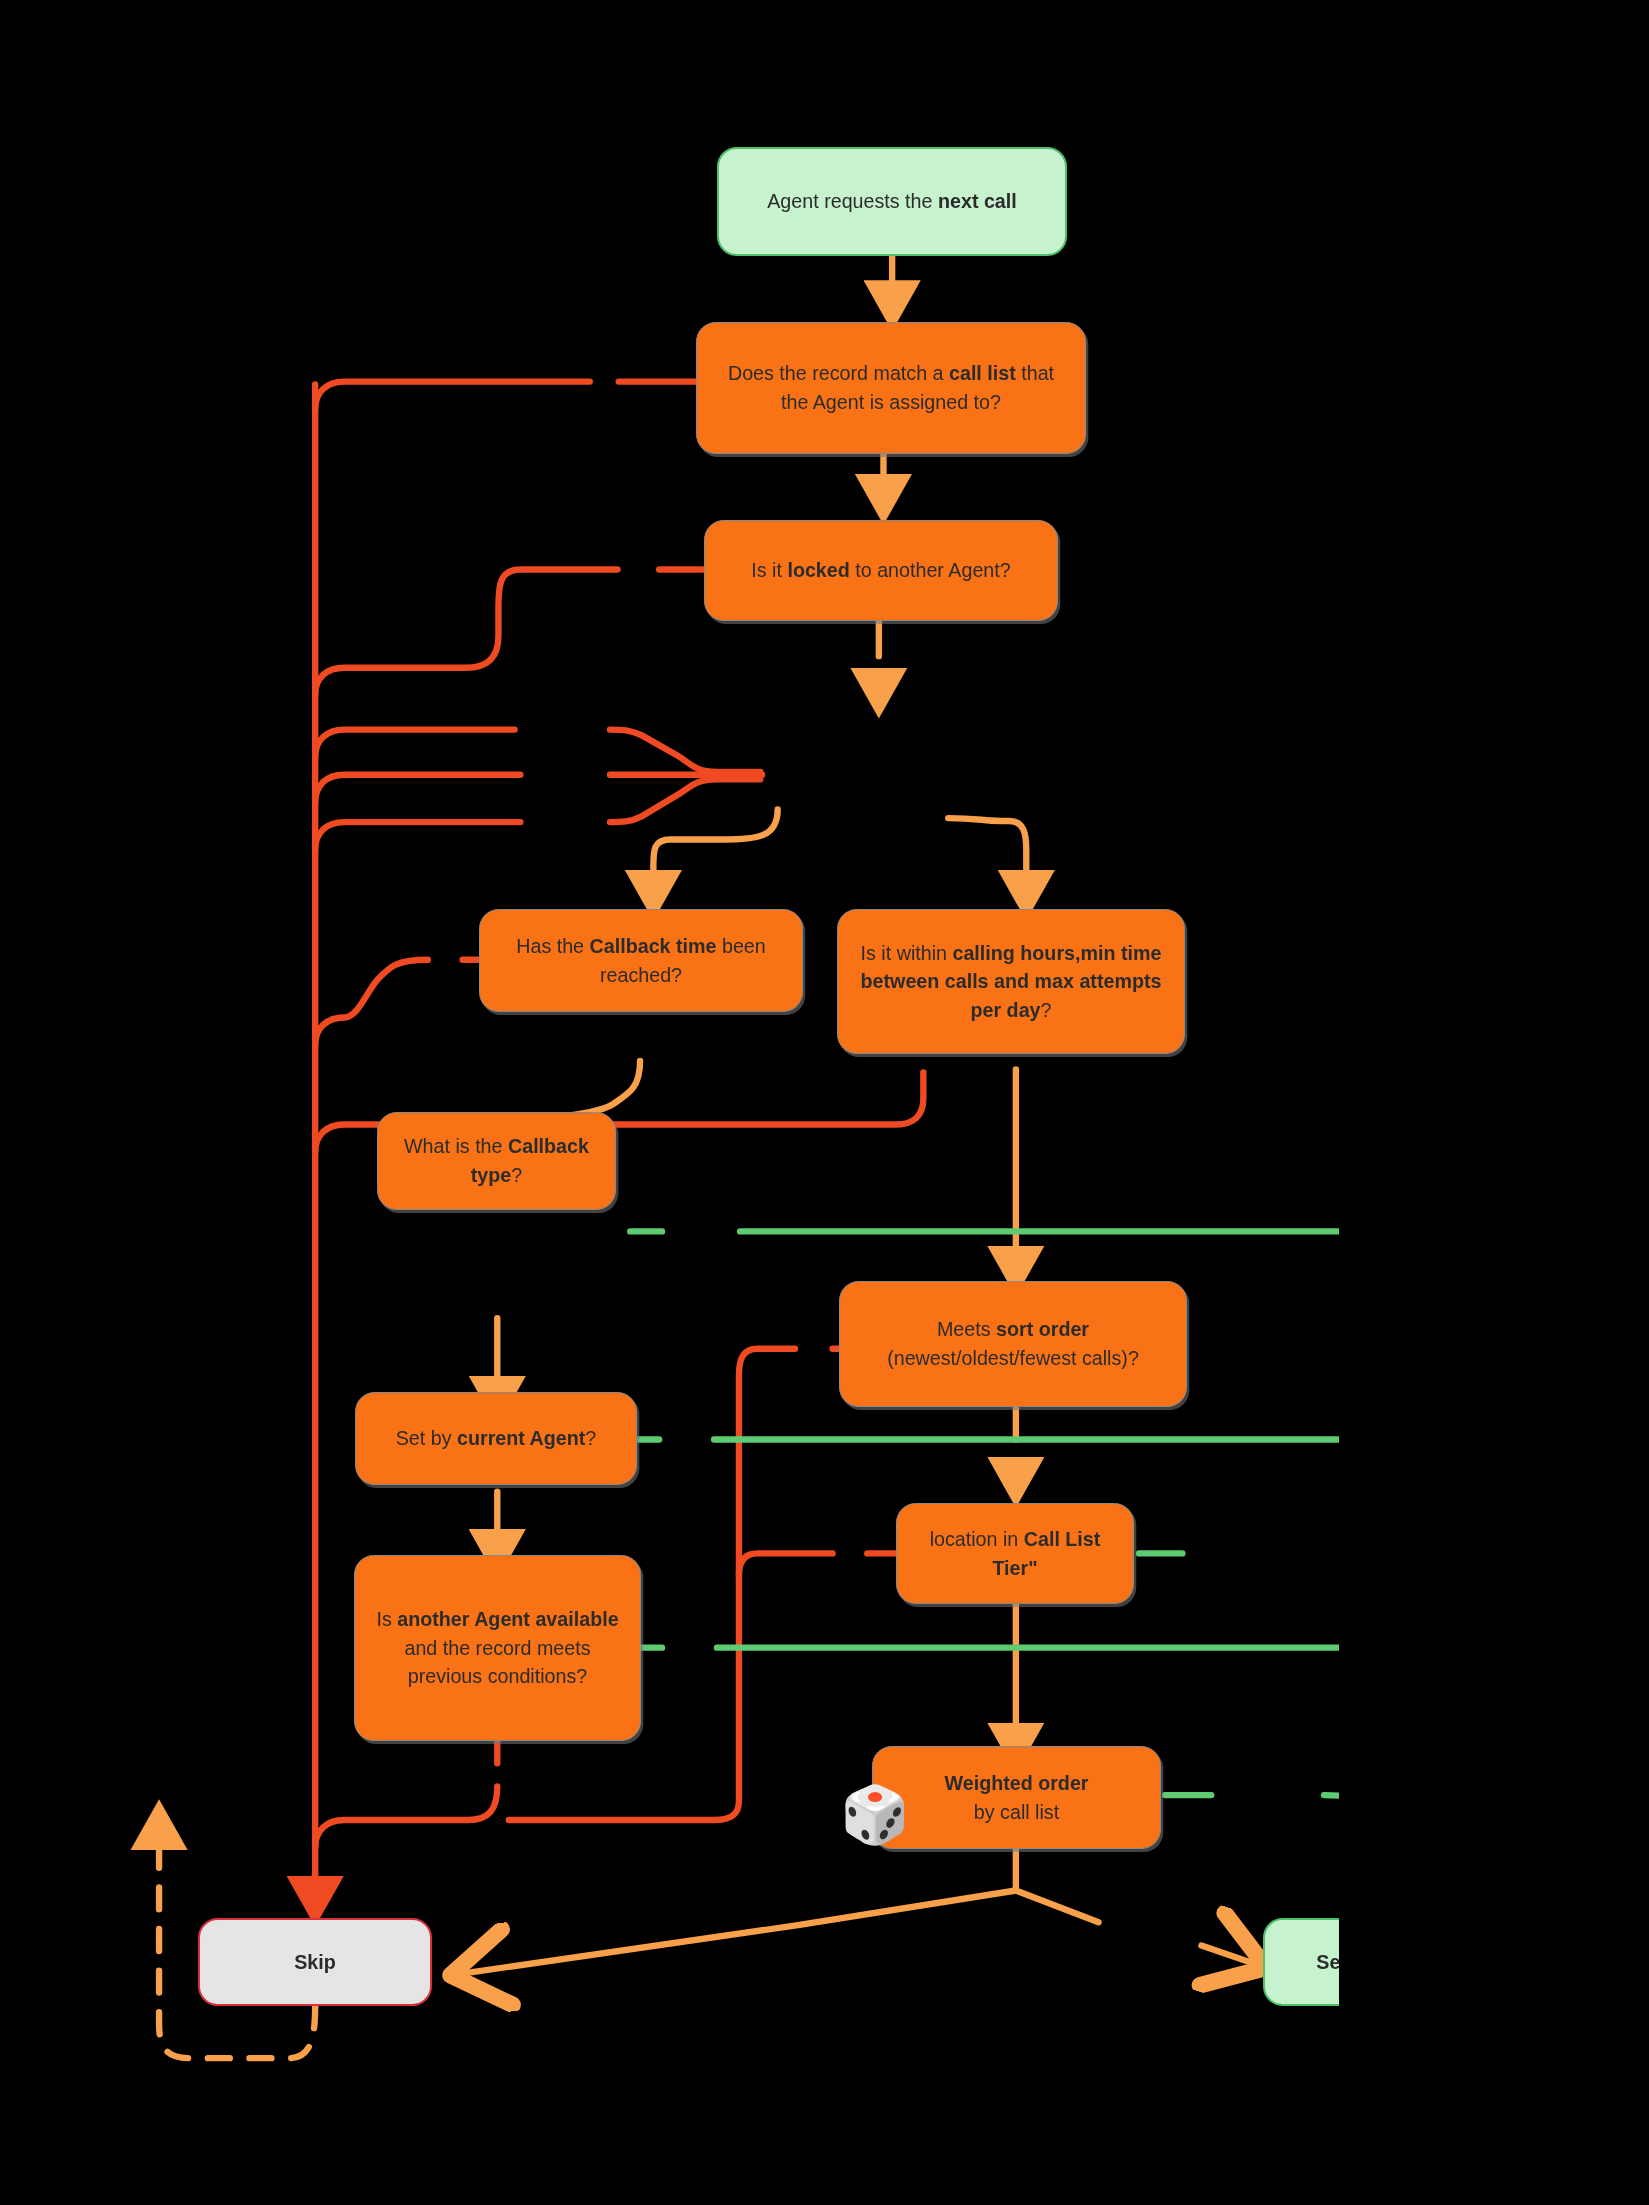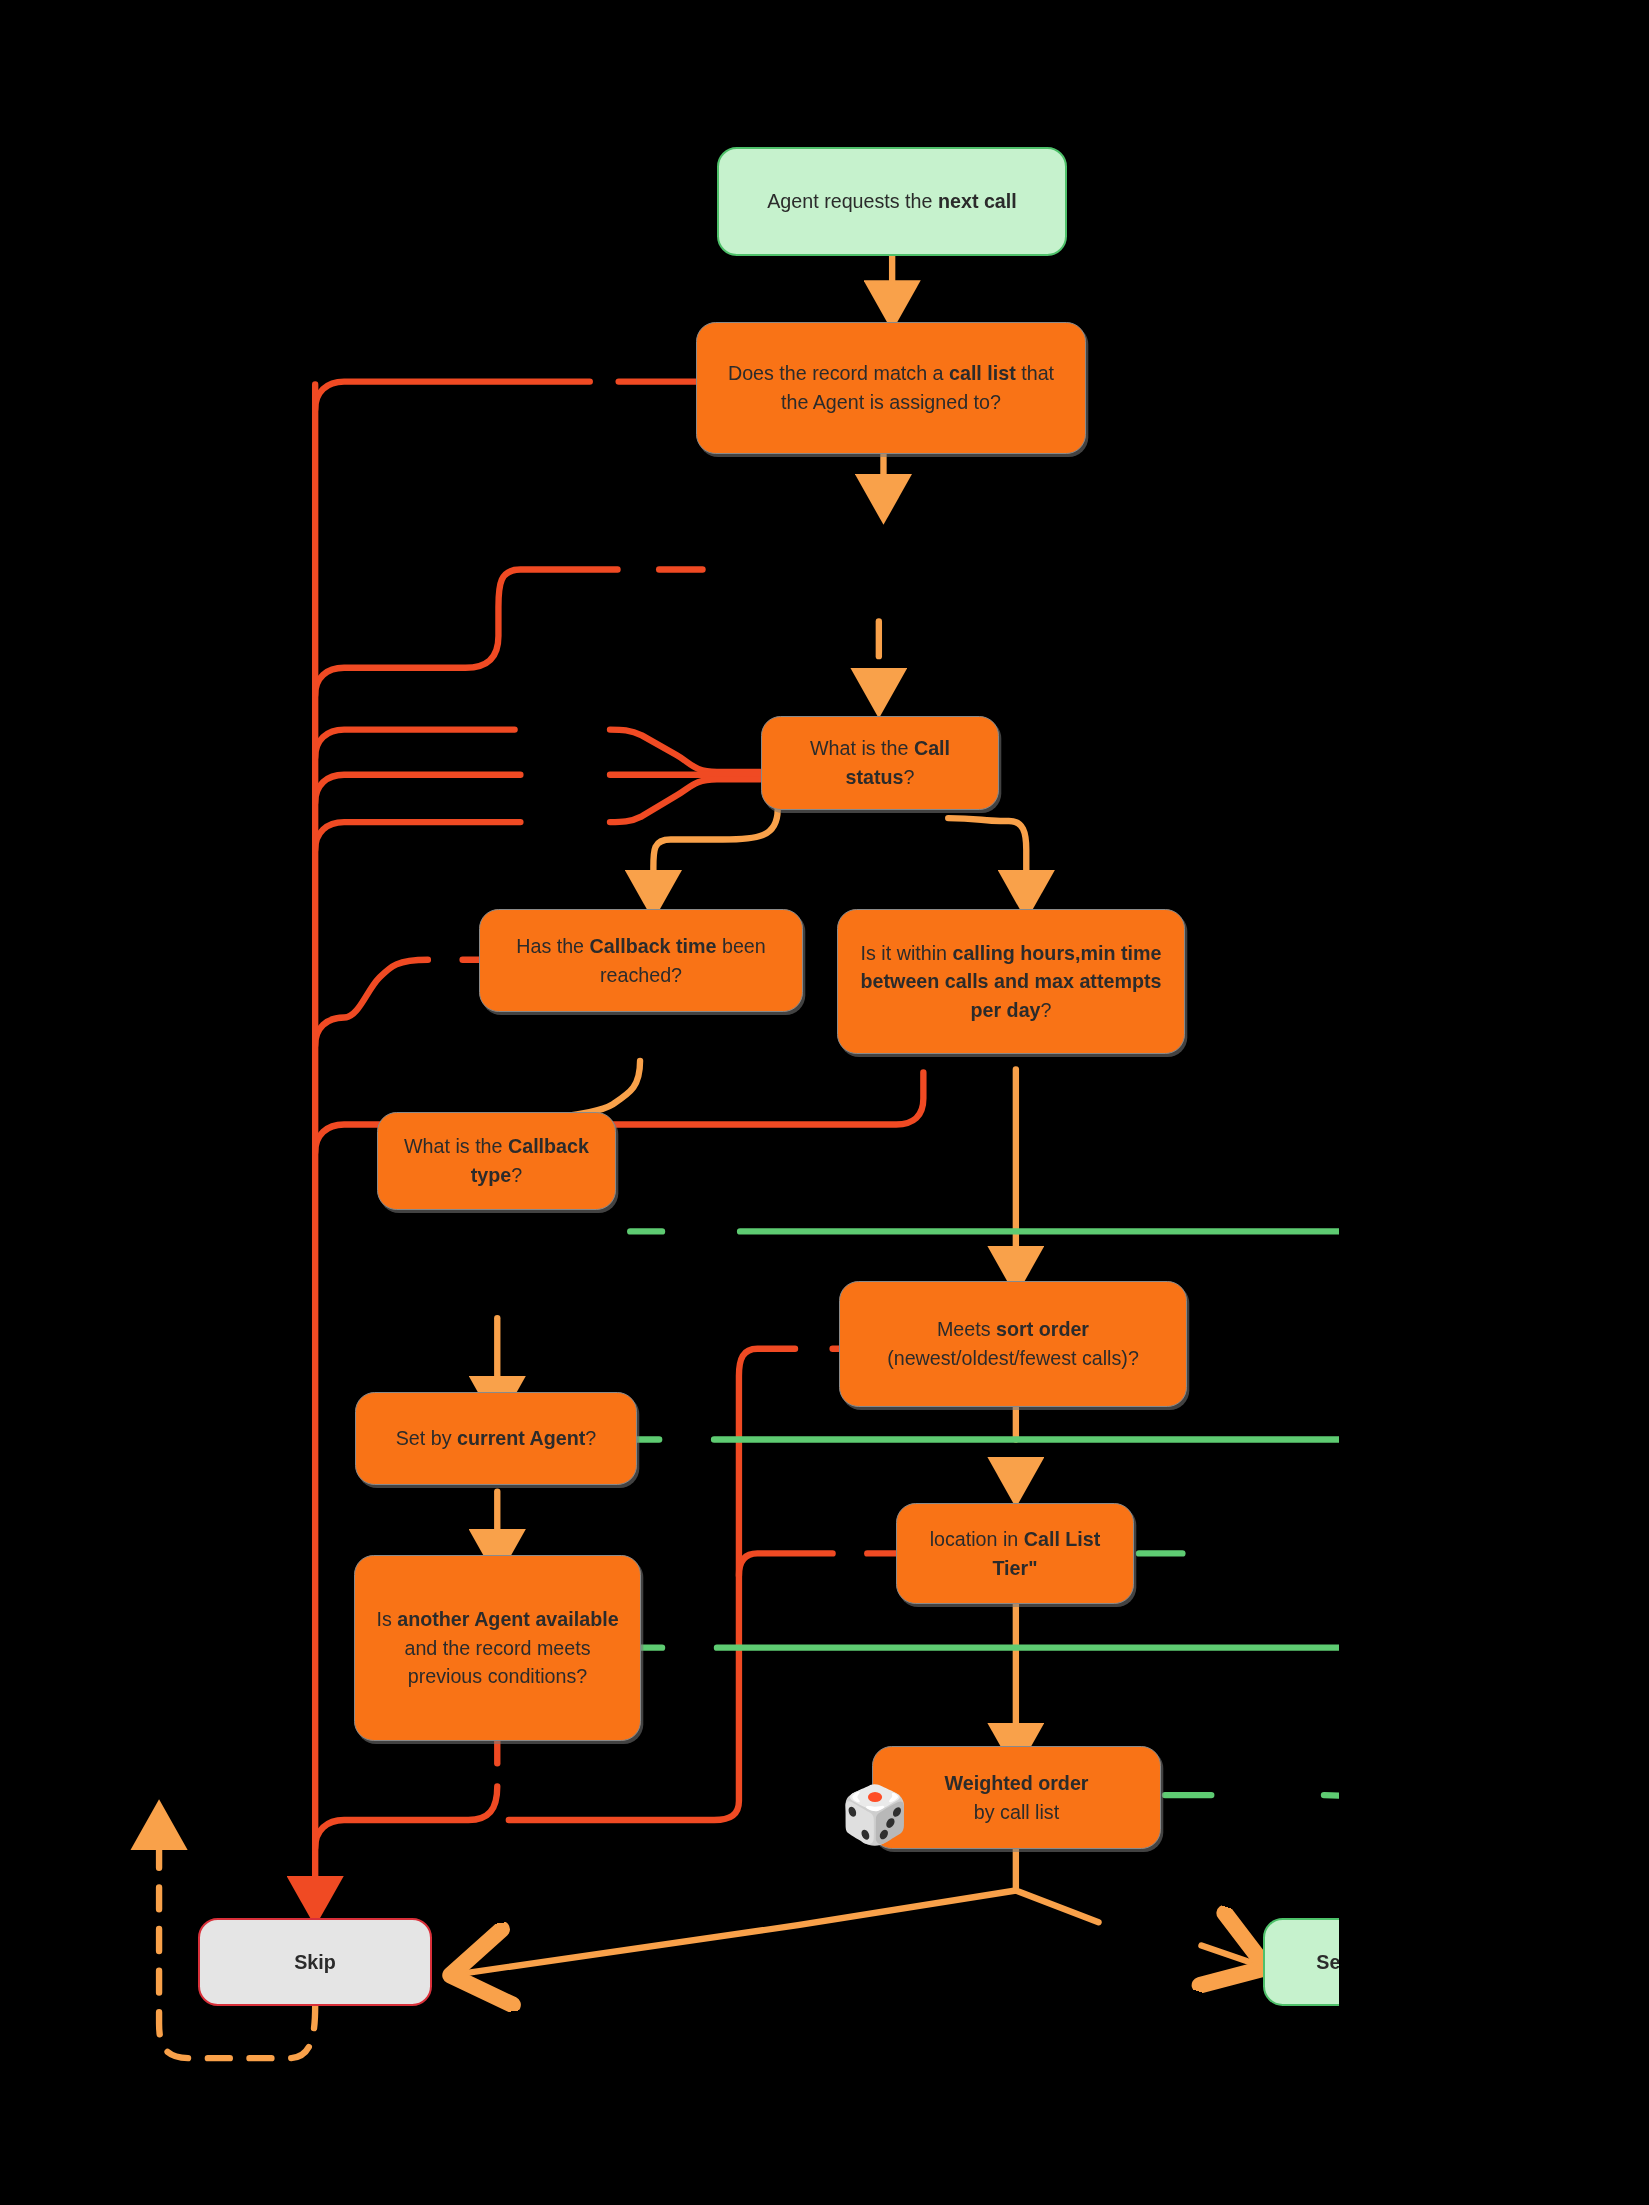--- a/index.html
+++ b/index.html
@@ -161,26 +161,26 @@
       <span>Agent requests the </span><b>next call</b><span></span>
     </span>
   </div>
 
   <div class="node node-decision" style="left:696px;top:322px;width:390px;height:132px;">
     <span>
       <span>Does the record match a </span><b>call list</b><span> that the Agent is assigned to?</span>
     </span>
   </div>
 
-
-  <div class="node node-decision" style="left:761px;top:716px;width:238px;height:94px;">
-    <span>
-      <span>What is the </span><b>Call status</b><span>?</span>
-    </span>
-  </div>
+  <div class="node node-decision" style="left:704px;top:520px;width:354px;height:101px;">
+    <span>
+      <span>Is it </span><b>locked</b><span> to another Agent?</span>
+    </span>
+  </div>
+
 
   <div class="node node-decision" style="left:479px;top:909px;width:324px;height:103px;">
     <span>
       <span>Has the </span><b>Callback time</b><span> been reached?</span>
     </span>
   </div>
 
   <div class="node node-decision" style="left:837px;top:909px;width:348px;height:145px;">
     <span>
       <span>Is it within </span><b>calling hours,min time between calls and max attempts per day</b><span>?</span>

